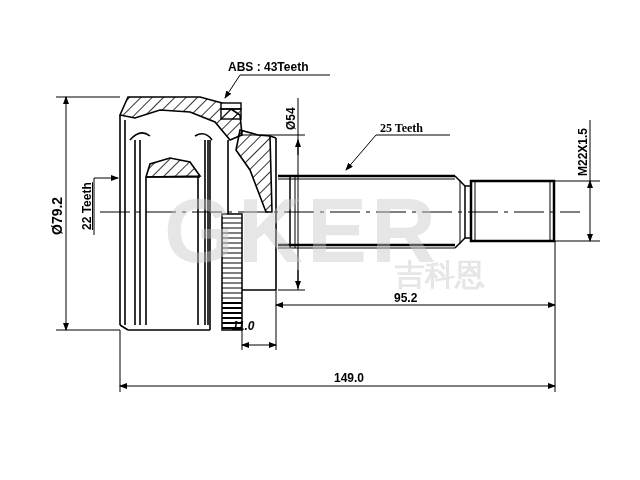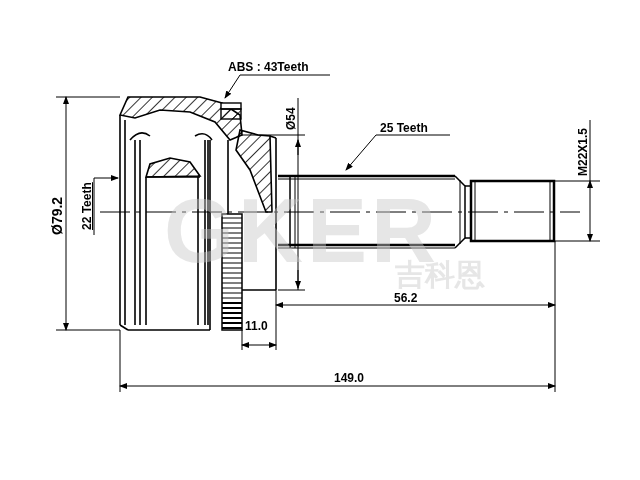--- a/index.html
+++ b/index.html
@@ -140,20 +140,20 @@
     <line x1="240" y1="75" x2="225" y2="98" marker-end="url(#arr)"></line>
     <line x1="376" y1="135" x2="450" y2="135"></line>
     <line x1="376" y1="135" x2="346" y2="170" marker-end="url(#arr)"></line>
   </g>
 </svg>
 
 <div class="wm" style="left:164px;top:180px;font-size:90px;letter-spacing:4px;">GKER</div>
 <div class="wm" style="left:395px;top:255px;font-size:30px;">吉科恩</div>
 
 <div class="lbl" style="left:228px;top:60px;">ABS : 43Teeth</div>
-<div class="lbl" style="left:380px;top:121px;">25 Teeth</div>
+<div class="lbl" style="left:380px;top:121px;font-family:Liberation Serif, serif;">25 Teeth</div>
 <div class="lbl vert" style="left:80px;top:230px;text-decoration:underline;">22 Teeth</div>
 <div class="lbl vert" style="left:49px;top:235px;font-size:14px;">Ø79.2</div>
 <div class="lbl vert" style="left:284px;top:130px;">Ø54</div>
 <div class="lbl vert" style="left:576px;top:176px;">M22X1.5</div>
-<div class="lbl" style="left:245px;top:319px;">11.0</div>
-<div class="lbl" style="left:394px;top:291px;">56.2</div>
+<div class="lbl" style="left:232px;top:319px;font-style:italic;">11.0</div>
+<div class="lbl" style="left:394px;top:291px;">95.2</div>
 <div class="lbl" style="left:334px;top:371px;">149.0</div>
 
 </body></html>

